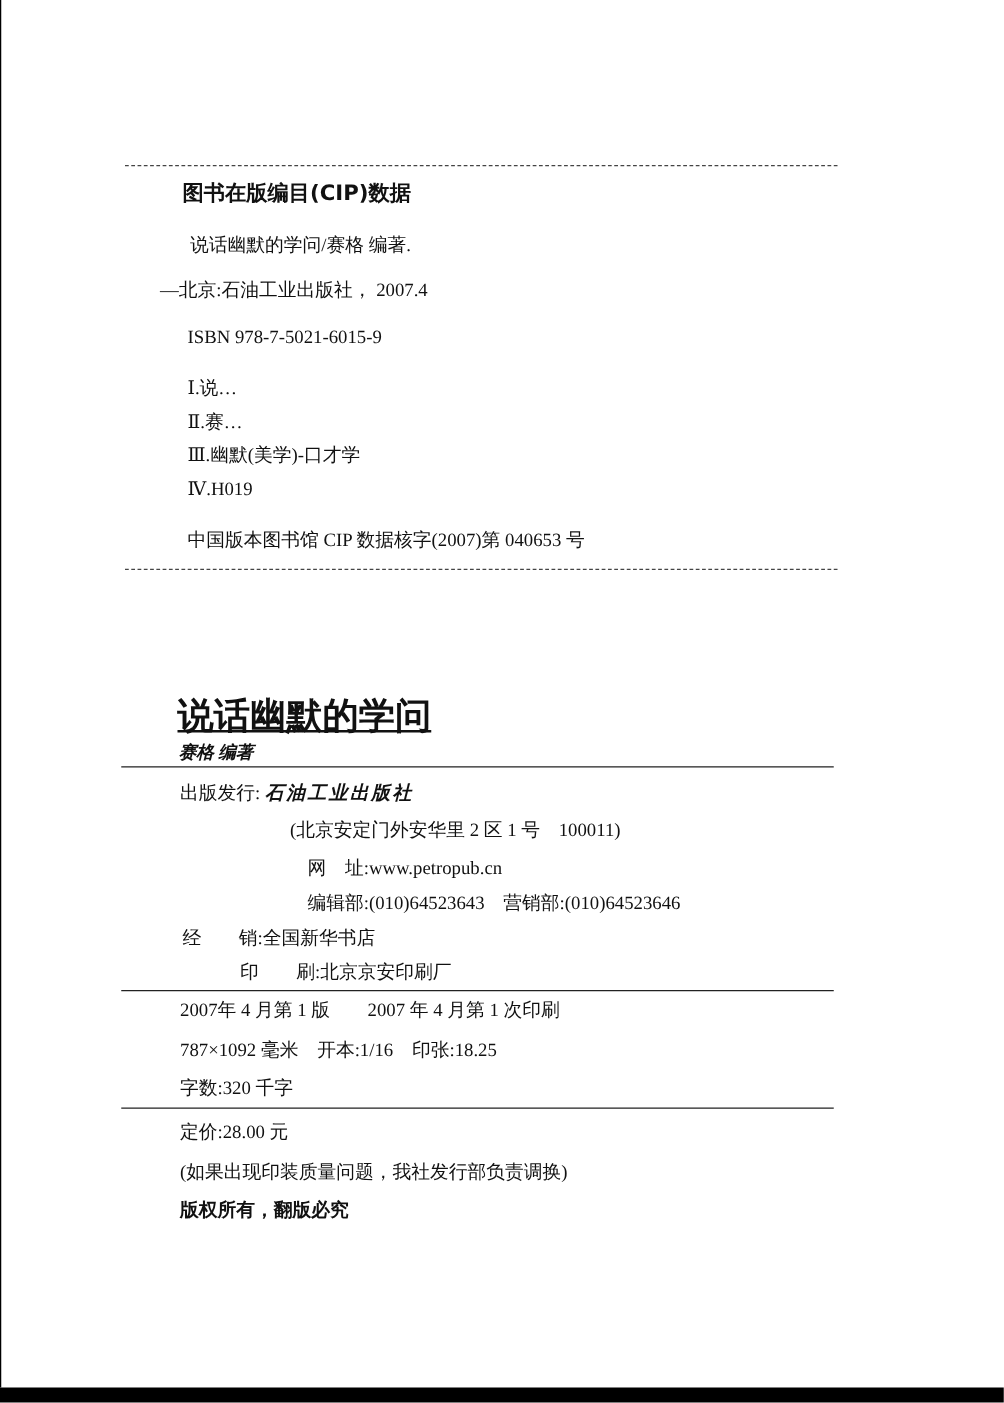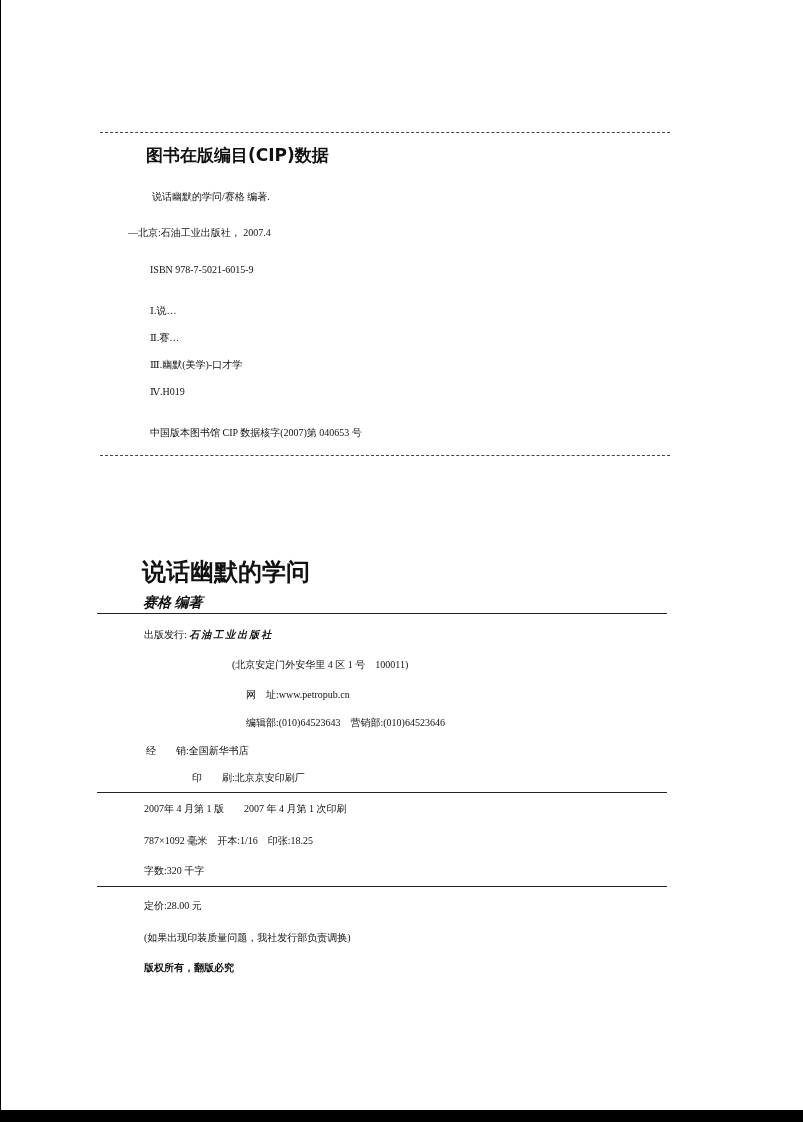--- a/index.html
+++ b/index.html
@@ -4,24 +4,24 @@
 <style>
   html, body { margin: 0; padding: 0; }
   body {
     width: 803px; height: 1122px; position: relative; overflow: hidden;
     background: #ffffff; color: #111;
     font-family: "Liberation Serif", "DejaVu Serif", serif;
   }
   .left-border { position: absolute; left: 0; top: 0; width: 1px; height: 1110px; background: #000; }
   .bottom-bar { position: absolute; left: 0; bottom: 0; width: 803px; height: 12px; background: #000; }
   .dash { position: absolute; left: 100px; width: 570px; height: 0; border-top: 1px dashed #444; }
-  .t { position: absolute; white-space: nowrap; font-size: 10px; line-height: 18px; }
+  .t { position: absolute; white-space: nowrap; font-size: 15px; line-height: 18px; }
   .b { font-weight: bold; font-family: "DejaVu Sans", sans-serif; }
   .rule { position: absolute; height: 0; border-top: 1px solid #222; }
-  .title { font-size: 24px; line-height: 28px; font-weight: bold; font-family: "DejaVu Sans", sans-serif; }
+  .title { font-size: 29px; line-height: 28px; font-weight: bold; font-family: "DejaVu Sans", sans-serif; text-decoration: underline; }
   .author { font-size: 14px; font-weight: bold; font-style: italic; }
   .publisher-name { font-weight: bold; font-style: italic; letter-spacing: 2px; }
 </style>
 </head>
 <body>
 
 <div class="left-border"></div>
 
 <div class="dash" style="top:132px;"></div>
 <div class="t b" style="left:146px; top:146px; font-size:17px;">图书在版编目(CIP)数据</div>
@@ -36,21 +36,21 @@
 <div class="dash" style="top:455px;"></div>
 
 <div class="t title" style="left:142px; top:558px;">说话幽默的学问</div>
 <div class="t author" style="left:143px; top:594px;">赛格 编著</div>
 <div class="rule" style="left:97px; top:613px; width:570px;"></div>
 
 <div class="t" style="left:144px; top:626px;">
   <span>出版发行:</span>
   <span class="publisher-name">石油工业出版社</span>
 </div>
-<div class="t" style="left:232px; top:656px;">(北京安定门外安华里 4 区 1 号　100011)</div>
+<div class="t" style="left:232px; top:656px;">(北京安定门外安华里 2 区 1 号　100011)</div>
 <div class="t" style="left:246px; top:686px;">网　址:www.petropub.cn</div>
 <div class="t" style="left:246px; top:714px;">编辑部:(010)64523643　营销部:(010)64523646</div>
 <div class="t" style="left:146px; top:742px;">
   <span>经　　销:</span><span>全国新华书店</span>
 </div>
 <div class="t" style="left:146px; top:769px;margin-left:46px;">
   <span>印　　刷:</span><span>北京京安印刷厂</span>
 </div>
 <div class="rule" style="left:97px; top:792px; width:570px;"></div>
 

